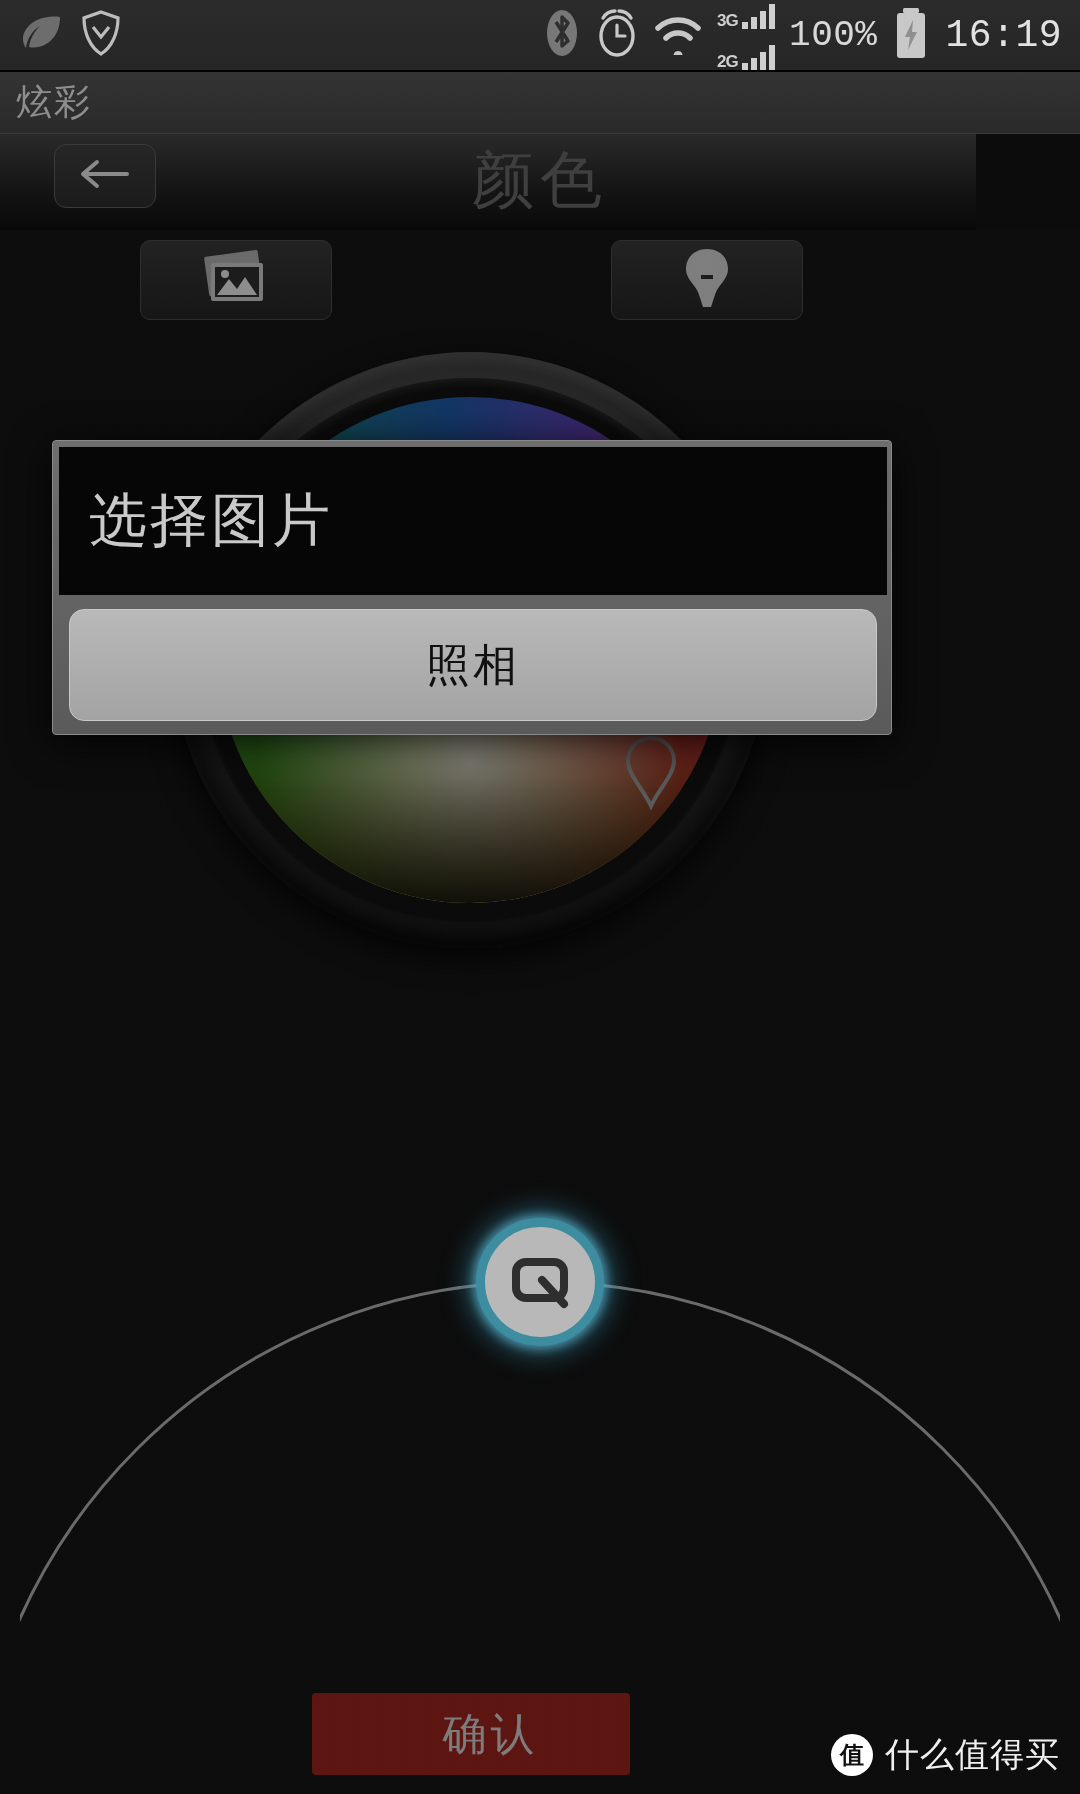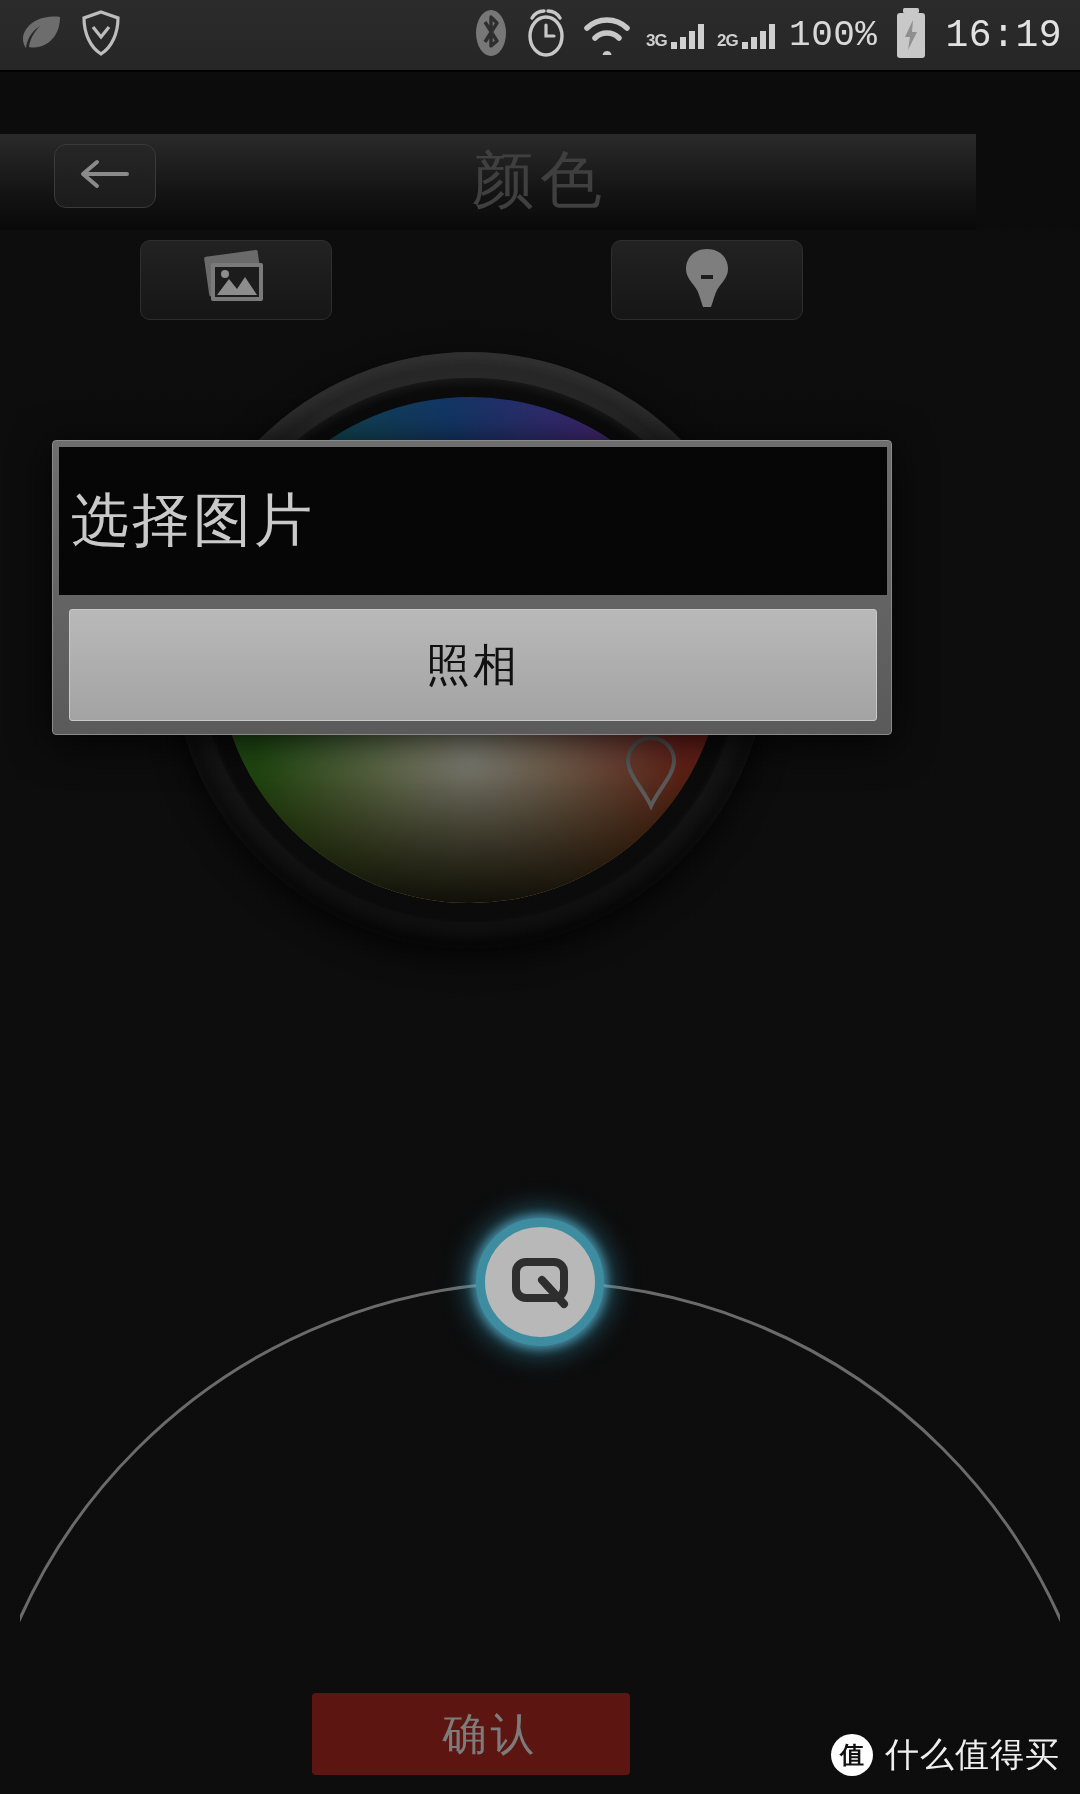--- a/index.html
+++ b/index.html
@@ -41,21 +41,21 @@
   .sb-right { display:flex; align-items:center; gap:14px; margin-left:auto; }
   .sb-icon { display:block; }
   .sb-text {
     color:#d8d8d8; font-size:37px; letter-spacing:.5px;
     font-family:Liberation Mono, monospace;
   }
   #sb-clock { font-size:38px; color:#e2e2e2; }
   #sb-batt-pct { font-size:36px; color:#d8d8d8; }
 
   
-  .sig-group { display:flex; gap:13px; }
+  .sig-group { display:flex; flex-direction:column; gap:13px; }
   .sig-row { display:flex; align-items:flex-end; gap:3px; height:28px; }
   .sig-label {
     color:#cfcfcf; font-size:17px; font-weight:bold; line-height:1;
     width:22px; letter-spacing:-1px;
   }
   .bar { width:6px; background:#cfcfcf; }
 
   
   #appbar {
     position:absolute; top:72px; left:0;
@@ -178,35 +178,35 @@
     border:1px solid #8a8a8a;
     border-radius:4px;
     box-shadow:0 8px 40px rgba(0,0,0,.85);
     z-index:40;
   }
   #dialog-header {
     position:absolute; left:6px; top:6px;
     width:828px; height:148px;
     background:#050505;
     display:flex; align-items:center;
-    padding-left:12px;
+    padding-left:30px;
   }
   #dialog-title {
     color:#c9c9c9; font-size:58px; letter-spacing:3px;
   }
   #dialog-buttons {
     position:absolute; left:6px; top:160px;
     width:828px; height:128px;
     display:flex; gap:16px;
     padding:8px 10px;
   }
   .dlg-btn {
     flex:1;
     border:1px solid #c9c9c9;
-    border-radius:3px;
+    border-radius:15px;
     background:linear-gradient(#b9b9b9,#a3a3a3);
     display:flex; align-items:center; justify-content:center;
     color:#101010; font-size:44px; letter-spacing:3px;
   }
 
   
   #arc-wrap {
     position:absolute; left:50%; top:1002px;
     transform:translateX(-50%);
     width:1040px; height:560px;
@@ -318,20 +318,23 @@
           <rect x="12" y="2" width="16" height="5" rx="1.5" fill="#c8c8c8"></rect>
           <rect x="6" y="7" width="28" height="45" rx="3" fill="#c8c8c8"></rect>
           <path d="M22 14 L14 31 L19 31 L17 44 L26 26 L21 26 Z" fill="#8f8f8f"></path>
         </svg>
       </span>
 
       <span id="sb-clock" class="sb-text">16:19</span>
     </div>
   </div>
 
+  <div id="appbar">
+    <span id="appbar-title">炫彩</span>
+  </div>
 
   <div id="pageheader">
     <div id="back-button">
       <span>
         <svg width="56" height="36" viewBox="0 0 56 36">
           <path d="M50 18 L8 18 M20 6 L6 18 L20 30" fill="none" stroke="#8a8a8a" stroke-width="4" stroke-linecap="round" stroke-linejoin="round"></path>
         </svg>
       </span>
     </div>
     <div id="page-title">颜色</div>

